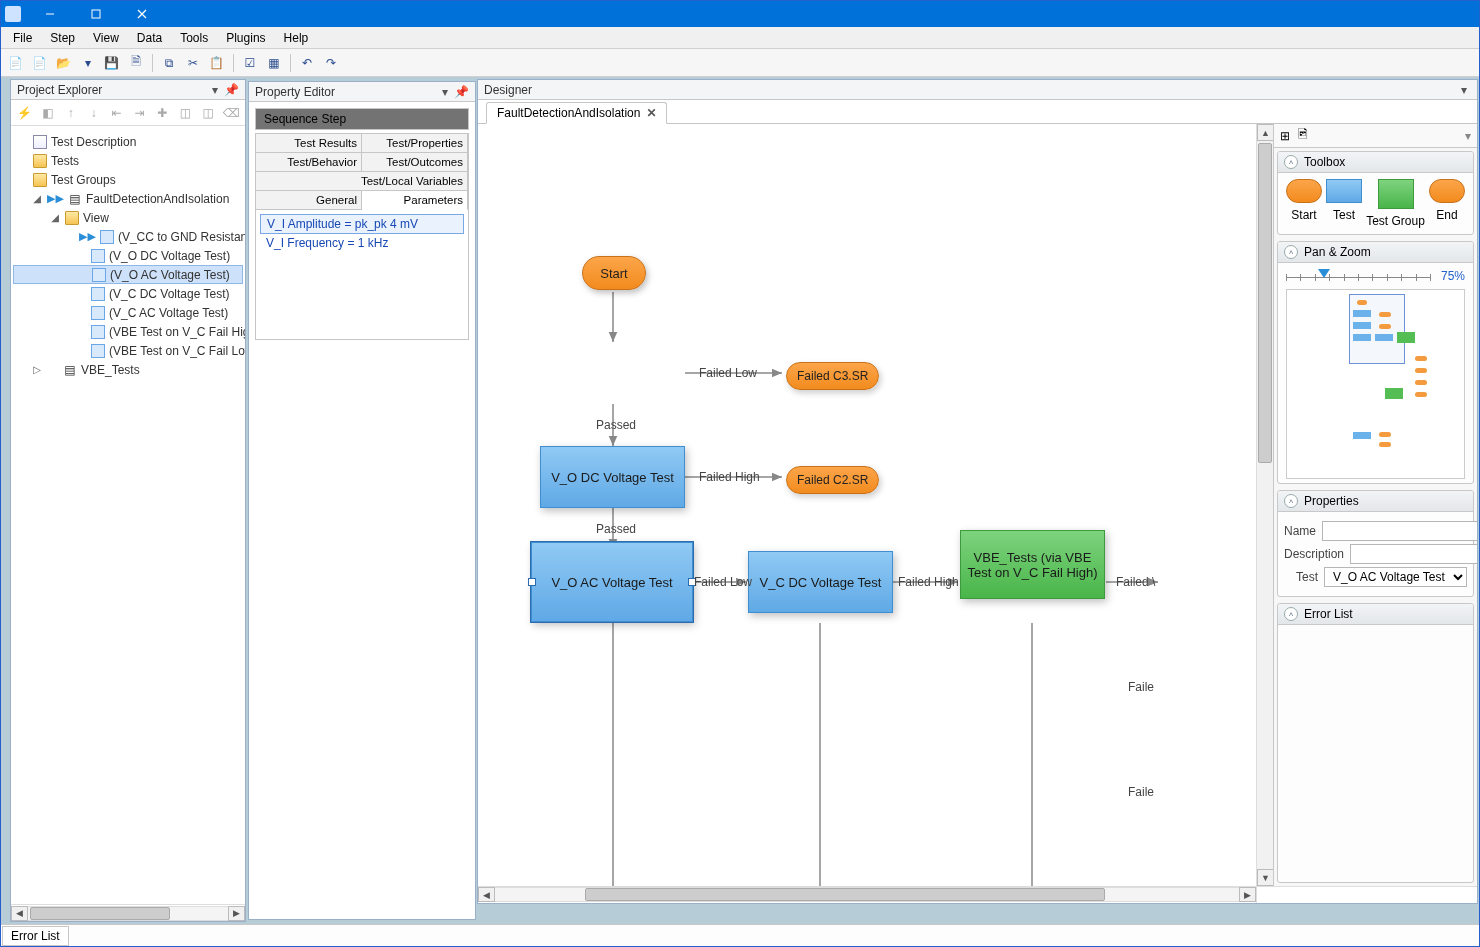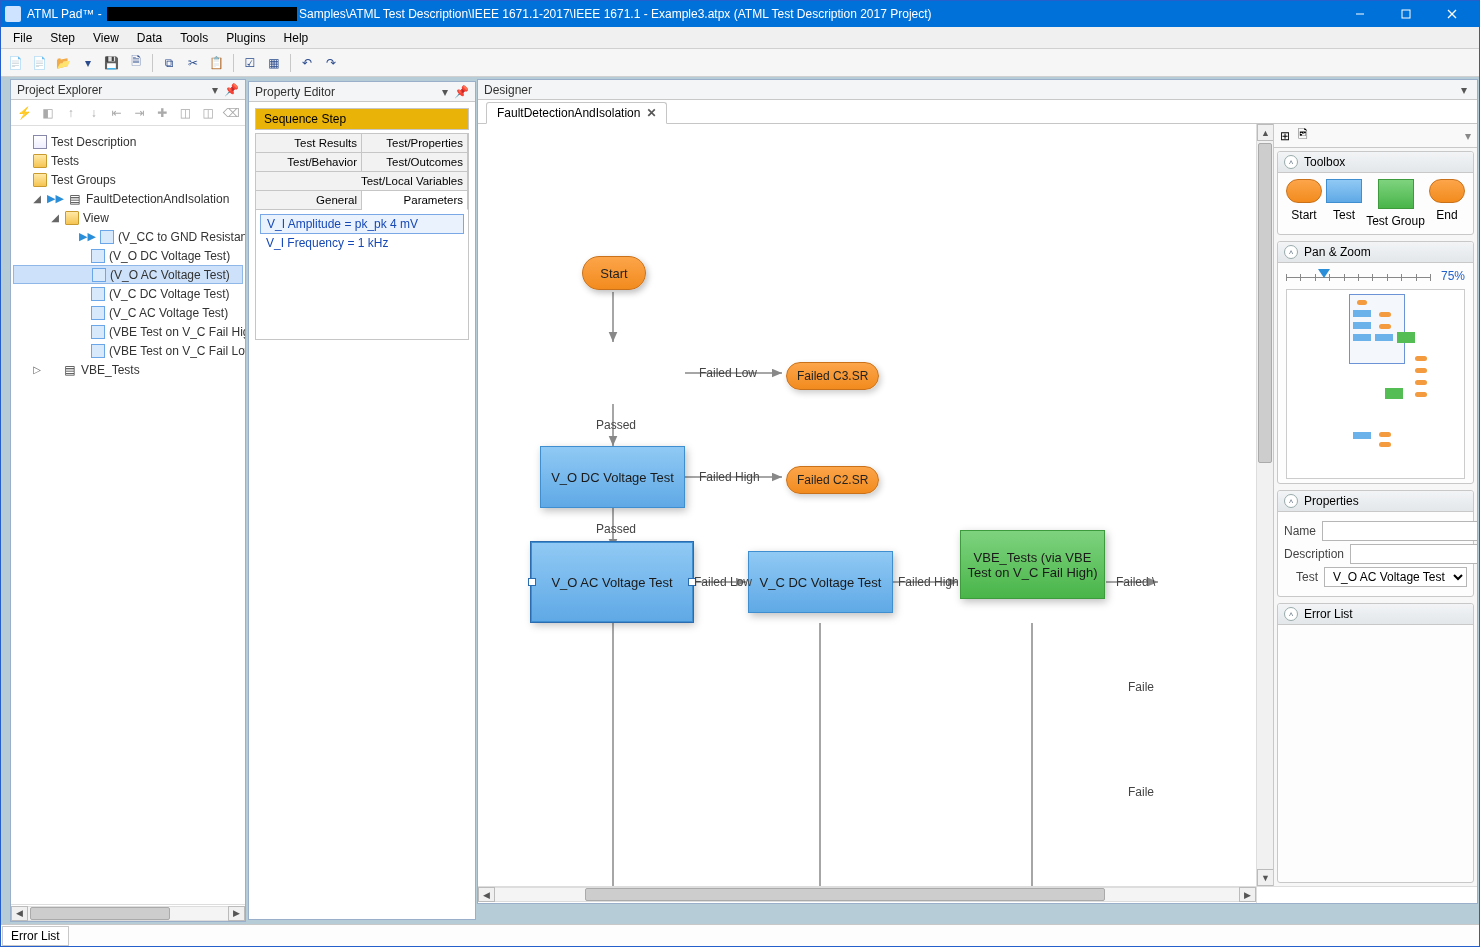--- a/index.html
+++ b/index.html
@@ -44,21 +44,21 @@
 .ic-step { border:1px solid #6ba7e8; background:#d8e9fb; }
 .ic-runarr { color:#2a8ed8; font-size:11px; }
 #pe-hscroll { height:17px; border-top:1px solid #ddd; display:flex; align-items:center; }
 .sb-btn{width:17px;height:15px;border:1px solid #bbb;background:#f0f0f0;display:flex;align-items:center;justify-content:center;font-size:9px;color:#555;cursor:pointer;}
 .sb-track{flex:1;height:15px;background:#f4f4f4;border-top:1px solid #ddd;border-bottom:1px solid #ddd;position:relative;}
 .sb-thumb{position:absolute;height:13px;top:0;background:#cdcdcd;border:1px solid #aaa;border-radius:2px;}
 
 
 #mid-col { width: 230px; display:flex; flex-direction:column; padding:4px 1px; }
 #prop-body { flex:1; padding:6px; }
-.prop-group-title { background:#eab308; border:1px solid #c6c6c6; padding:3px 8px; margin-bottom:3px; }
+.prop-group-title { background:#737373; border:1px solid #c6c6c6; padding:3px 8px; margin-bottom:3px; }
 .tab-table { display:flex; flex-wrap:wrap; border:1px solid #c6c6c6; border-bottom:none;}
 .tab-table .ptab { flex:1 1 50%; text-align:right; padding:3px 4px; border-right:1px solid #c6c6c6; border-bottom:1px solid #c6c6c6; background:#f2f2f2; cursor:pointer; white-space:nowrap; font-size:11.5px;}
 .tab-table .ptab.full { flex-basis:100%; }
 .tab-table .ptab.active { background:#fff; border-bottom:1px solid #fff; position:relative;}
 .param-box { border:1px solid #c6c6c6; border-top:none; padding:4px; height:130px;}
 .param-row { padding:2px 6px; color:#1749b5; cursor:pointer; }
 .param-row.sel { border:1px solid #7aa8e6; background:#eaf2fe; }
 
 
 #right-col { flex:1; display:flex; padding:2px 1px 20px 0; min-width:0;}
@@ -117,23 +117,20 @@
 #statusbar{height:22px;border-top:1px solid #c8c8c8;background:#fdfdfd;display:flex;align-items:center;}
 #statusbar .cell{border:1px solid #c8c8c8;padding:2px 8px;margin:1px;background:#fff;}
 </style>
 </head>
 <body>
 
 <div id="window">
 
   <div id="titlebar">
     <div class="icon"></div>
-    <div class="title-text">
-      <span>ATML Pad™ - </span><span class="black-box"></span><span>Samples\ATML Test Description\IEEE 1671.1-2017\IEEE 1671.1 - Example3.atpx (ATML Test Description 2017 Project)</span>
-    </div>
     <div class="win-btns">
       <div class="win-btn">
           <svg width="10" height="10">
             <line x1="1" y1="5" x2="9" y2="5" stroke="#fff" stroke-width="1"></line>
           </svg>
         </div>
       <div class="win-btn">
           <svg width="10" height="10">
             <rect x="1" y="1" width="8" height="8" fill="none" stroke="#fff" stroke-width="1"></rect>
           </svg>

